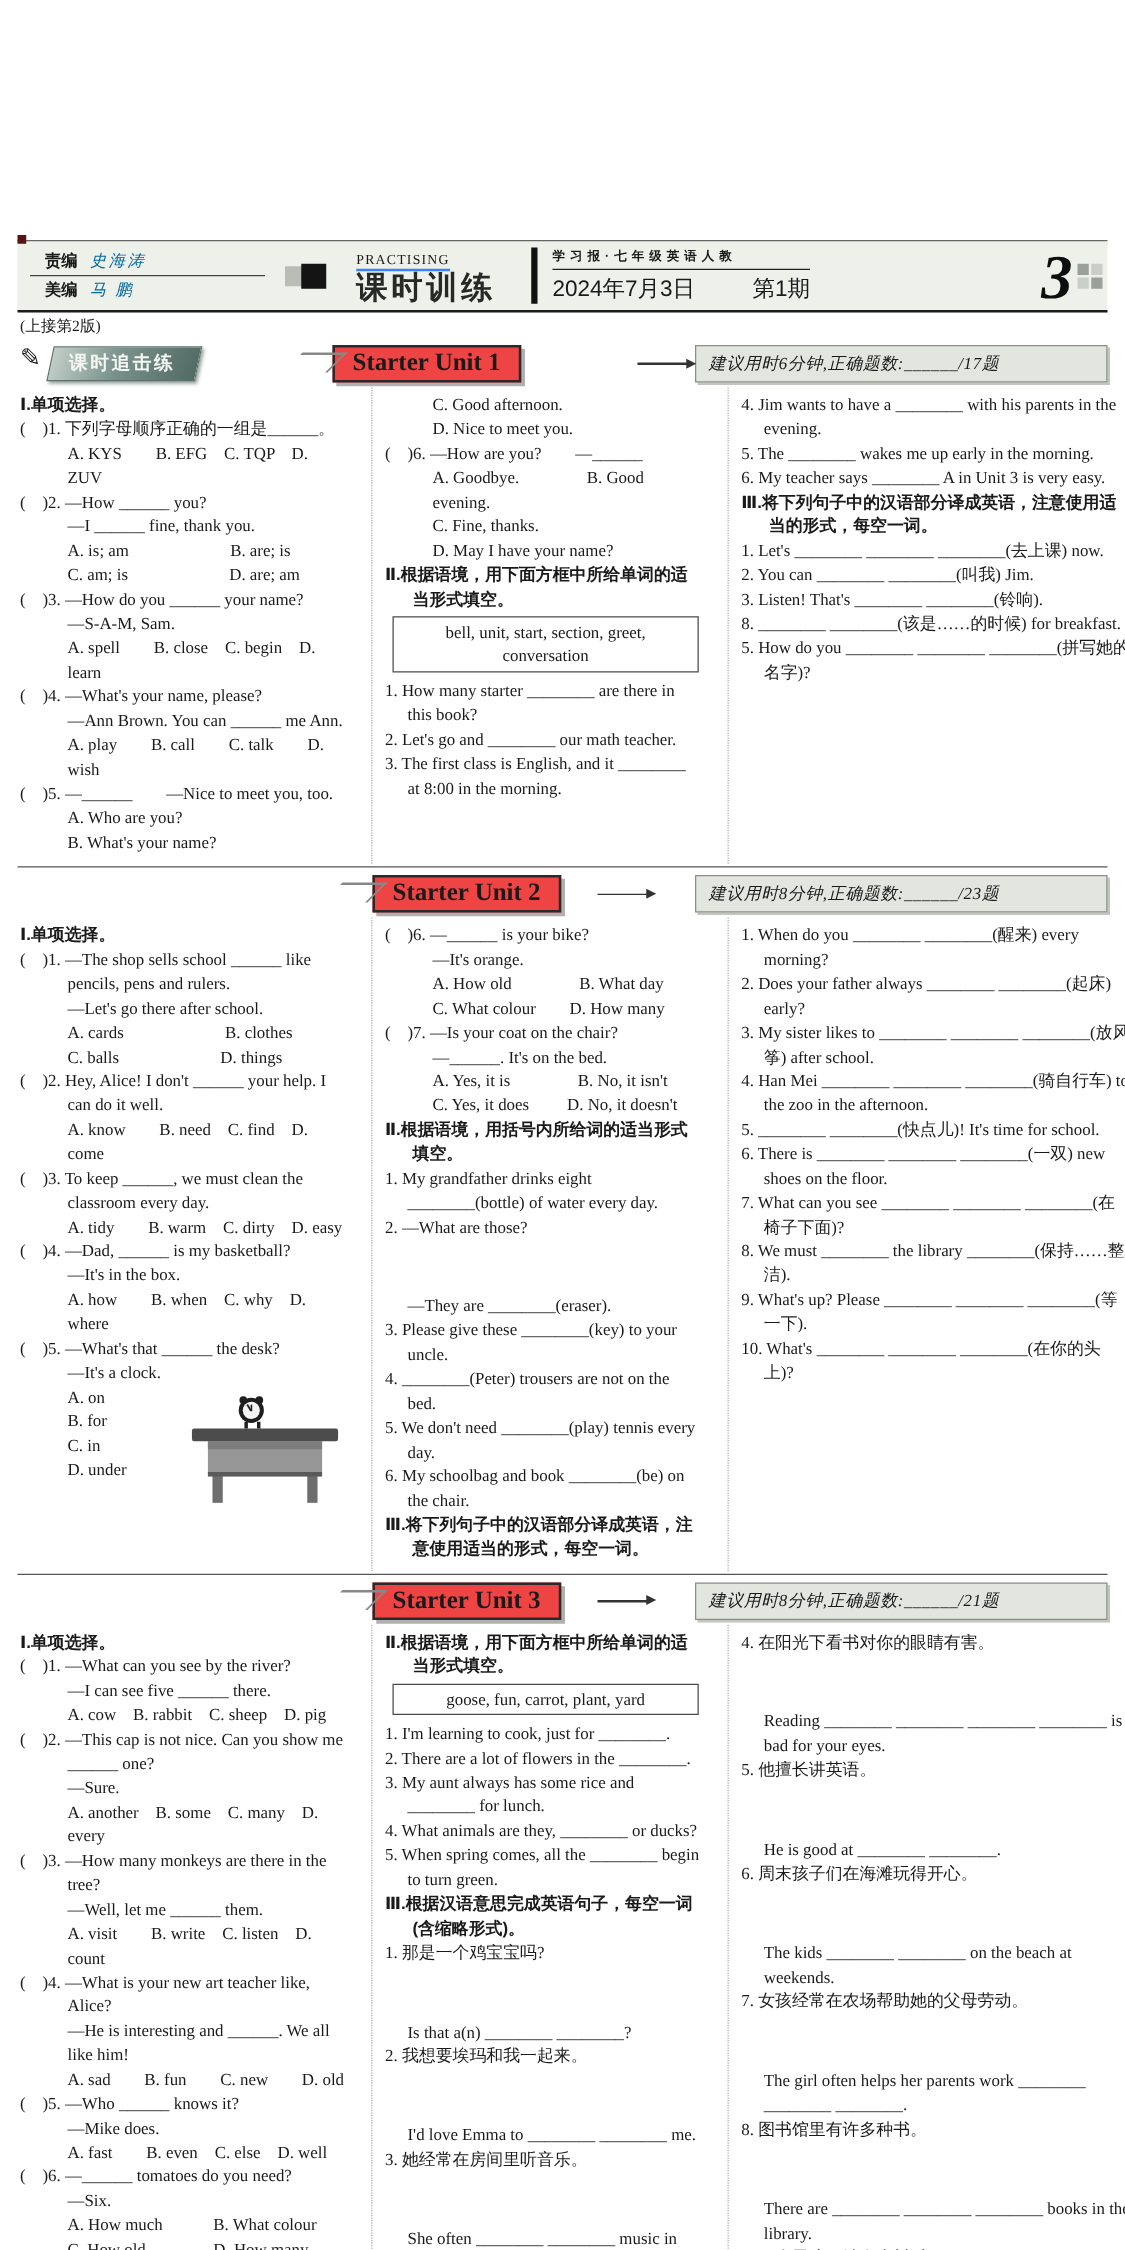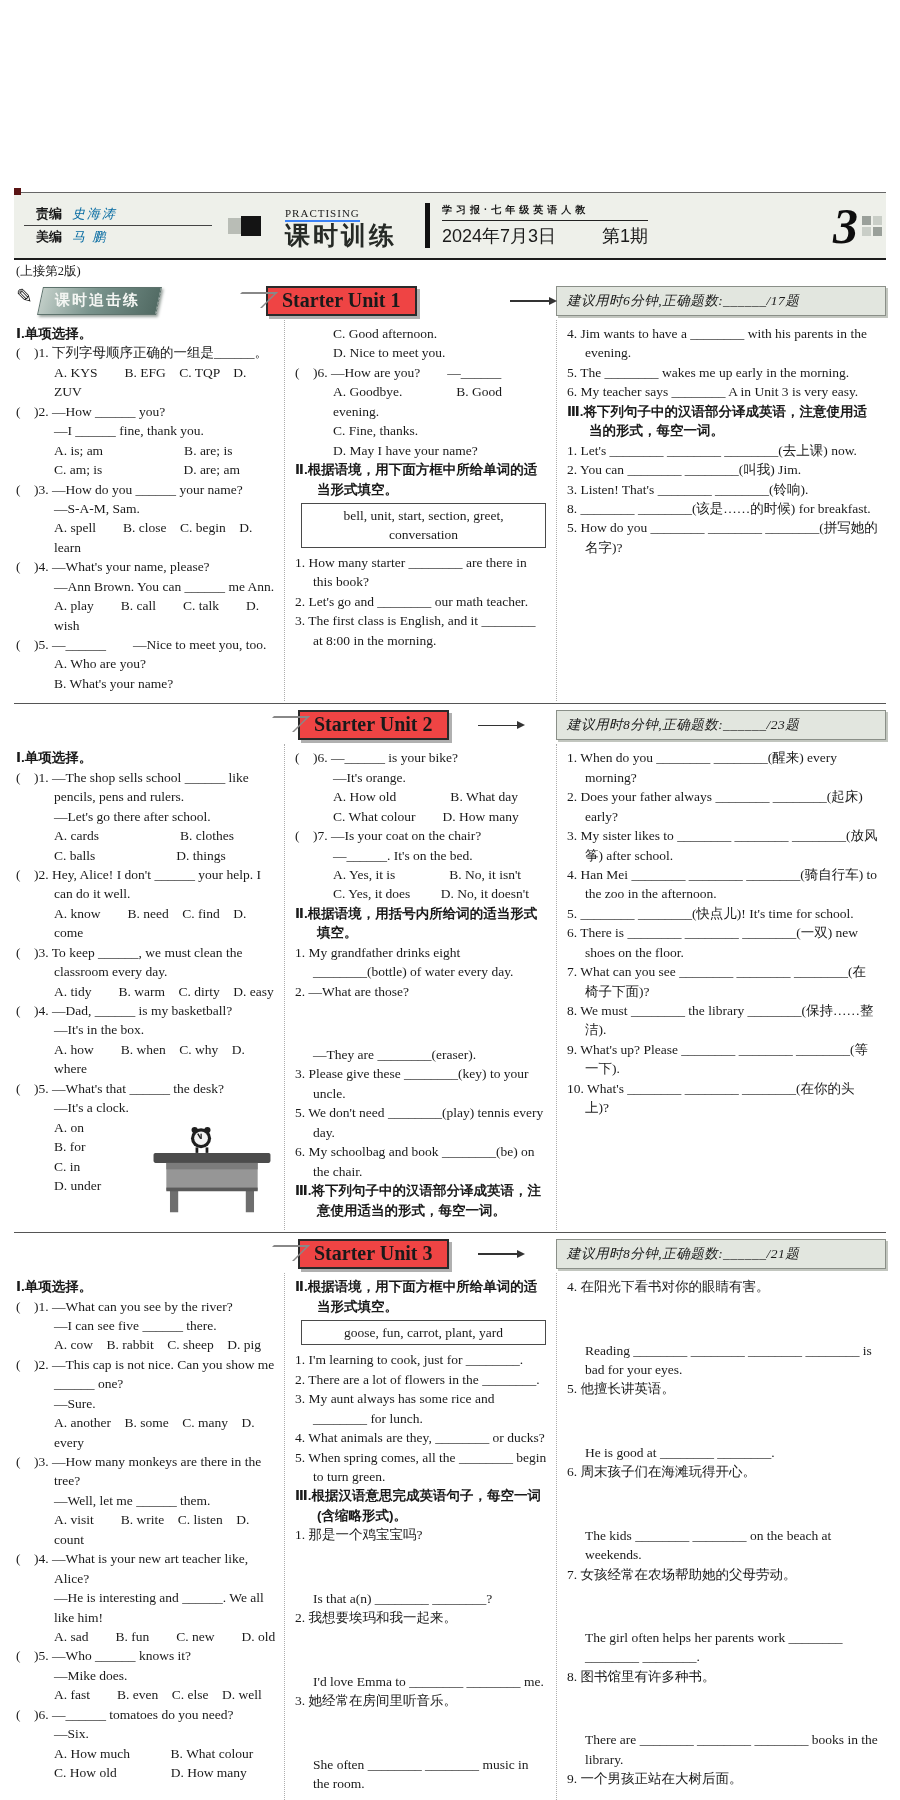--- a/index.html
+++ b/index.html
@@ -1,21 +1,21 @@
 <!DOCTYPE html>
 <html style="--masthead-bg: #eef0ea; --suggestion-bg: #e2e6df; --badge-dark: #516a63; --ink: #1a1a1a;"><head>
 <meta charset="utf-8">
 <style>
   html,body{margin:0;padding:0;background:#fff;}
   .page{position:relative;width:900px;height:1800px;background:#fff;overflow:hidden;
         font-family:"Liberation Serif","DejaVu Serif",serif;color:#1a1a1a;}
   .content{margin:0 14px;padding-top:192px;width:872px;box-sizing:border-box;}
 
   
-  .masthead{display:flex;align-items:center;gap:10px;height:68px;
+  .masthead{display:flex;align-items:center;gap:10px;height:58px;
             background:var(--masthead-bg,#eef0ea);border-top:1px solid #666;
             border-bottom:2px solid #1c1c1c;padding:0 4px;box-sizing:border-box;}
   .corner-mark{position:absolute;left:14px;top:188px;width:7px;height:7px;background:#5a1414;}
   .mh-left{width:200px;flex:0 0 auto;font-size:13px;}
   .ed-row{display:flex;align-items:baseline;gap:10px;padding:1px 0 1px 18px;}
   .ed-label{font-family:"Liberation Sans","DejaVu Sans",sans-serif;font-weight:bold;}
   .ed-name{color:#0369a1;font-style:italic;letter-spacing:2px;}
   .ed-divider{height:1px;background:#444;margin:1px 0 1px 6px;width:188px;}
   .mh-logo{flex:0 0 auto;display:flex;align-items:center;}
   .mh-logo .sq1{width:16px;height:16px;background:#b9bdb6;display:inline-block;}
@@ -59,21 +59,21 @@
   
   .badge{position:relative;display:inline-block;margin-left:26px;
          background:linear-gradient(100deg,#c3cfc9,#79938c 45%,#516a63);
          color:#f4f6f3;font-family:"Liberation Sans","DejaVu Sans",sans-serif;font-weight:bold;
          font-size:15px;letter-spacing:2px;padding:3px 18px 4px 14px;
          transform:skewX(-12deg);border:1px solid #5d726c;box-shadow:2px 2px 3px #9aa39e;}
   .badge > span{display:inline-block;transform:skewX(12deg);}
   .pencil{position:absolute;left:-26px;top:-4px;font-size:20px;color:#1d1d1d;transform:skewX(12deg) rotate(12deg);}
 
   
-  .section-cols{display:grid;grid-template-columns:270px 272px 330px;}
+  .section-cols{display:grid;grid-template-columns:270px 272px 330px;gap:13px;}
   .col{padding:4px 8px 8px 2px;box-sizing:border-box;font-size:13.5px;line-height:1.44;}
   .col + .col{border-left:1px dotted #adadad;padding-left:10px;}
   .line{white-space:pre-wrap;}
   .line.sec,.line.inst{font-family:"Liberation Sans","DejaVu Sans",sans-serif;font-weight:bold;}
   .line.inst{padding-left:22px;text-indent:-22px;}
   .line.q{padding-left:38px;text-indent:-38px;}
   .line.sub,.line.opt{padding-left:38px;}
   .line.num{padding-left:18px;text-indent:-18px;}
   .line.numsub{padding-left:18px;margin-top:44px;}
   .line.wordbox{border:1.3px solid #4a4a4a;text-align:center;margin:4px 2px 5px 6px;
@@ -247,20 +247,21 @@
           <div class="line opt">C. What colour　　D. How many</div>
           <div class="line q">(　)7. —Is your coat on the chair?</div>
           <div class="line sub">—______. It's on the bed.</div>
           <div class="line opt">A. Yes, it is　　　　B. No, it isn't</div>
           <div class="line opt">C. Yes, it does　　 D. No, it doesn't</div>
           <div class="line inst">Ⅱ.根据语境，用括号内所给词的适当形式填空。</div>
           <div class="line num">1. My grandfather drinks eight ________(bottle) of water every day.</div>
           <div class="line num">2. —What are those?</div>
           <div class="line numsub">—They are ________(eraser).</div>
           <div class="line num">3. Please give these ________(key) to your uncle.</div>
+          <div class="line num">4. ________(Peter) trousers are not on the bed.</div>
           <div class="line num">5. We don't need ________(play) tennis every day.</div>
           <div class="line num">6. My schoolbag and book ________(be) on the chair.</div>
           <div class="line inst">Ⅲ.将下列句子中的汉语部分译成英语，注意使用适当的形式，每空一词。</div>
         </div>
       <div class="col">
           <div class="line num">1. When do you ________ ________(醒来) every morning?</div>
           <div class="line num">2. Does your father always ________ ________(起床) early?</div>
           <div class="line num">3. My sister likes to ________ ________ ________(放风筝) after school.</div>
           <div class="line num">4. Han Mei ________ ________ ________(骑自行车) to the zoo in the afternoon.</div>
           <div class="line num">5. ________ ________(快点儿)! It's time for school.</div>

